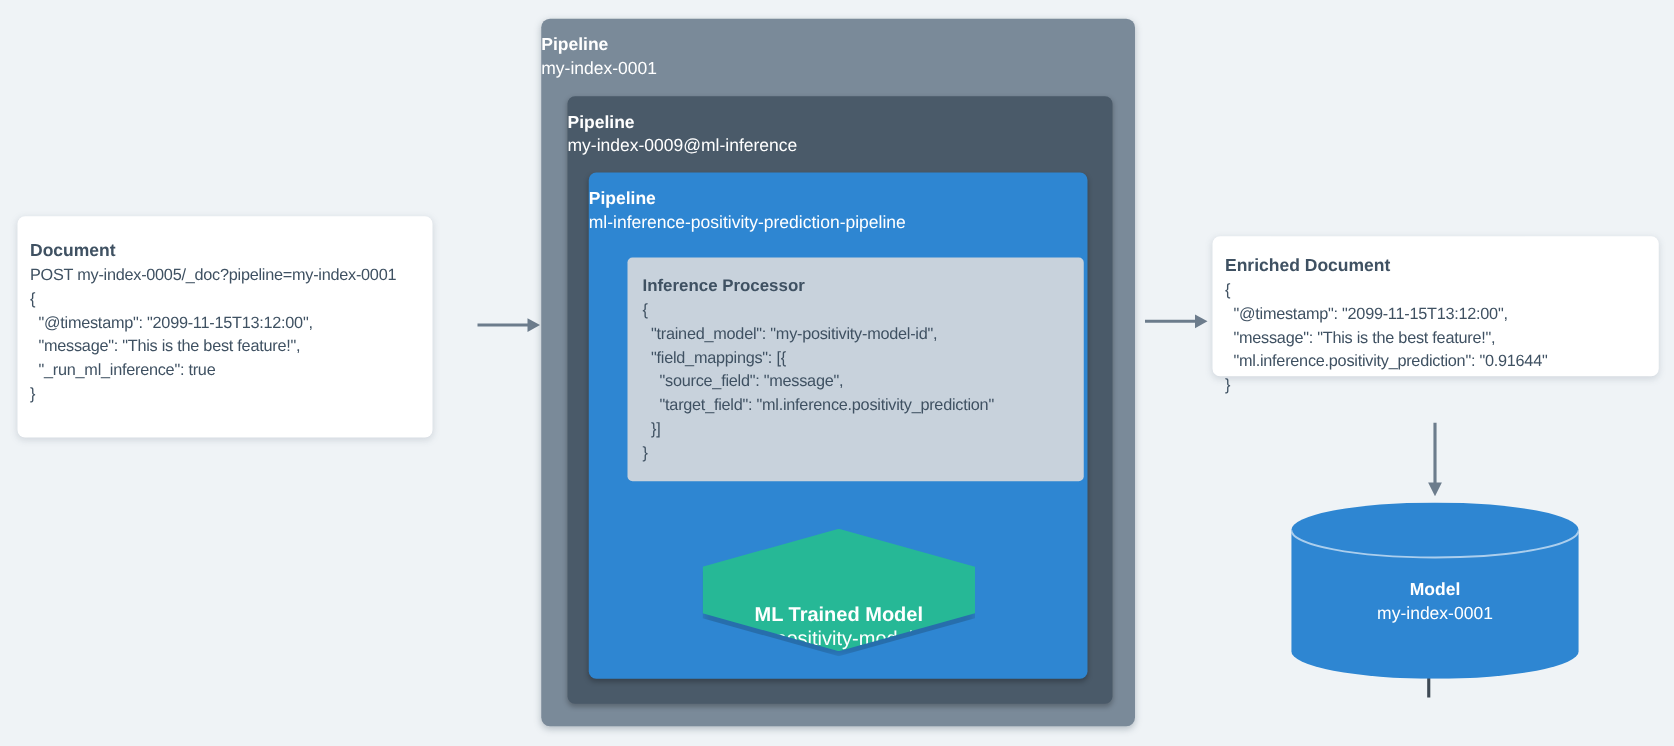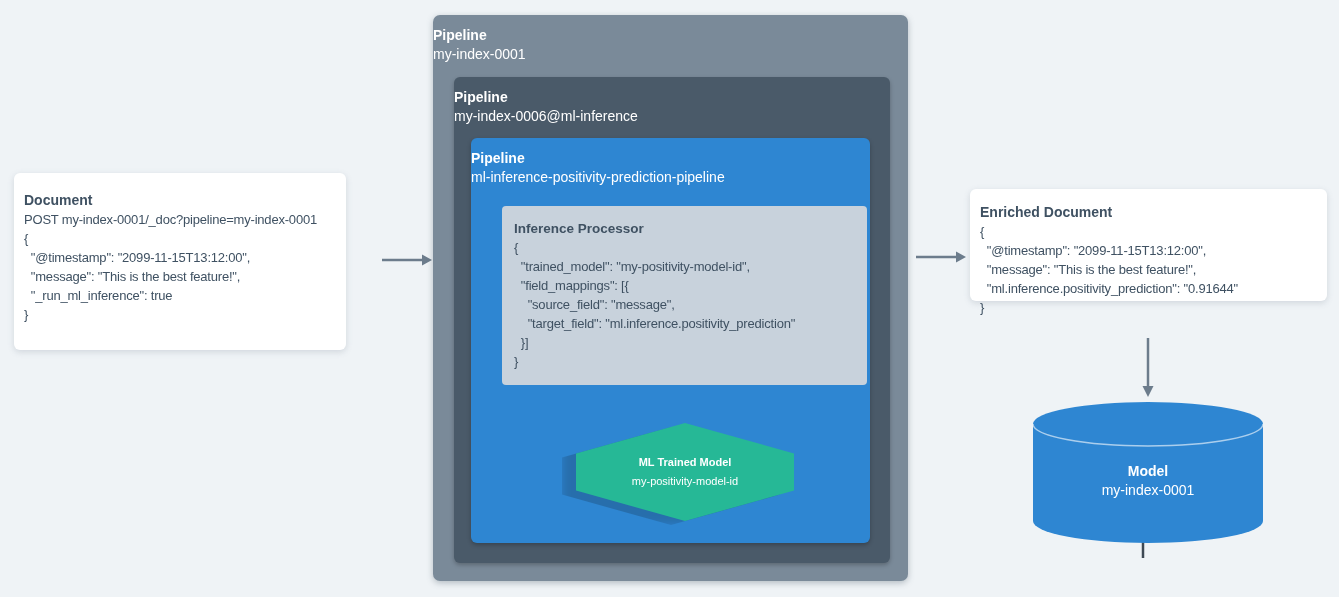--- a/index.html
+++ b/index.html
@@ -51,22 +51,22 @@
     background:var(--processor-bg);border-radius:4px;
     color:var(--card-text);padding:13px 12px;
   }
   #processor-box .card-title{font-size:13.5px;}
 
   
   #model-hexagon{
     position:absolute;left:91px;top:285px;width:218px;height:98px;
     background:var(--model-hexagon-bg);
     clip-path:polygon(50% 0,100% 31%,100% 69%,50% 100%,0 69%,0 31%);
-    display:flex;flex-direction:column;align-items:center;justify-content:center;
-    color:var(--white-text);font-size:11px;line-height:19px;text-align:center;margin-left:14px;
+    display:flex;flex-direction:column;align-items:center;justify-content:flex-end;
+    color:var(--white-text);font-size:16px;line-height:19px;text-align:center;
   }
   .hex-shadow{
     position:absolute;left:91px;top:289px;width:218px;height:98px;
     background:rgba(20,40,60,.25);filter:blur(4px);
     clip-path:polygon(50% 0,100% 31%,100% 69%,50% 100%,0 69%,0 31%);
   }
   #model-hexagon .t{font-weight:bold;display:block;}
 
   
   .arrow{position:absolute;}
@@ -85,21 +85,21 @@
   .cyl-label .t{font-weight:bold;display:block;}
 </style>
 </head>
 <body>
 
 <div class="canvas">
 
   <div class="card" id="document-card">
     <div class="card-title">Document</div>
     <div>
-        <div class="code-line">POST my-index-0001/_doc?pipeline=my-index-0001</div>
+        <div class="code-line">POST my-index-0005/_doc?pipeline=my-index-0001</div>
         <div class="code-line">{</div>
         <div class="code-line">  "@timestamp": "2099-11-15T13:12:00",</div>
         <div class="code-line">  "message": "This is the best feature!",</div>
         <div class="code-line">  "_run_ml_inference": true</div>
         <div class="code-line">}</div>
       </div>
   </div>
 
   <div class="arrow" id="arrow-doc-to-pipeline">
     <svg width="52" height="14" viewBox="0 0 52 14">
@@ -110,21 +110,21 @@
 
   <div class="pipeline-box" id="pipeline-outer">
     <div class="box-header">
       <span class="t">Pipeline</span>
       <span class="n">my-index-0001</span>
     </div>
 
     <div class="pipeline-box" id="pipeline-inner">
       <div class="box-header">
         <span class="t">Pipeline</span>
-        <span class="n">my-index-0006@ml-inference</span>
+        <span class="n">my-index-0009@ml-inference</span>
       </div>
 
       <div class="pipeline-box" id="pipeline-ml">
         <div class="box-header">
           <span class="t">Pipeline</span>
           <span class="n">ml-inference-positivity-prediction-pipeline</span>
         </div>
 
         <div id="processor-box">
           <div class="card-title">Inference Processor</div>

